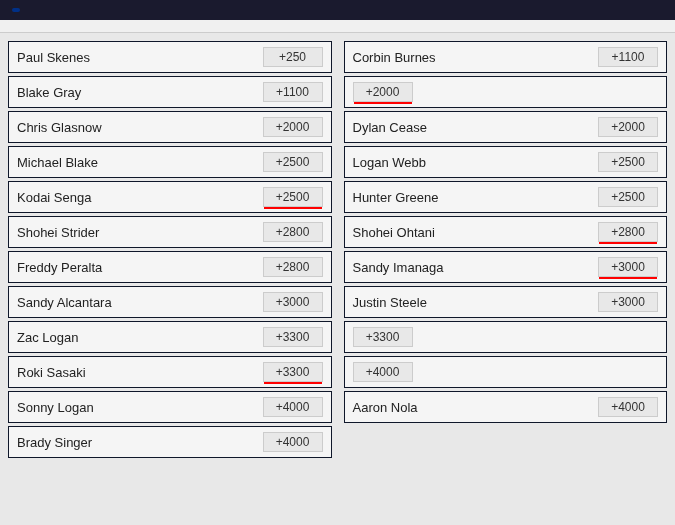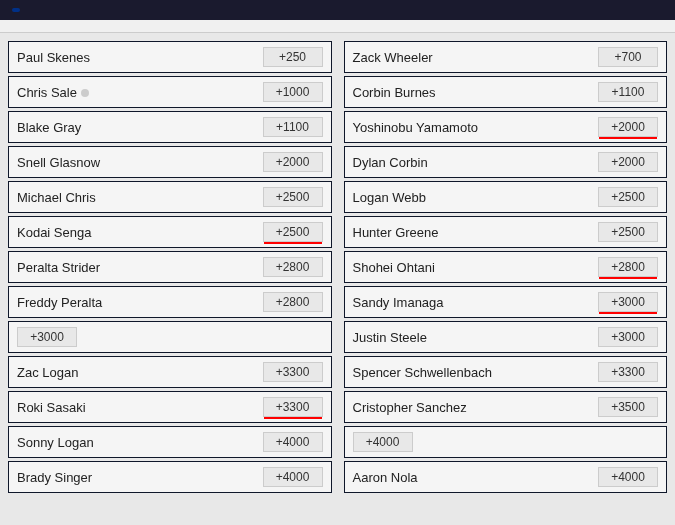--- a/index.html
+++ b/index.html
@@ -109,48 +109,45 @@
 
 <div class="subtitle"></div>
 
 <div class="content">
   <div class="column" id="left-col">
       <div class="row">
         <span class="player-name">Paul Skenes</span>
         <span class="odds">+250</span>
       </div>
       <div class="row">
-        <span class="player-name">Chris Sale<span class="dot"></span></span>
-        <span class="odds">+1000</span>
-      </div>
-      <div class="row">
         <span class="player-name">Blake Gray</span>
         <span class="odds">+1100</span>
       </div>
       <div class="row">
-        <span class="player-name">Snell Glasnow</span>
+        <span class="player-name">Chris Glasnow</span>
         <span class="odds">+2000</span>
       </div>
       <div class="row">
-        <span class="player-name">Michael Chris</span>
+        <span class="player-name">Michael Blake</span>
         <span class="odds">+2500</span>
       </div>
       <div class="row">
         <span class="player-name">Kodai Senga</span>
         <span class="odds underlined">+2500</span>
       </div>
       <div class="row">
-        <span class="player-name">Peralta Strider</span>
+        <span class="player-name">Shohei Strider</span>
         <span class="odds">+2800</span>
       </div>
       <div class="row">
         <span class="player-name">Freddy Peralta</span>
         <span class="odds">+2800</span>
       </div>
       <div class="row">
+        <span class="player-name">Sandy Alcantara</span>
         <span class="odds">+3000</span>
       </div>
       <div class="row">
         <span class="player-name">Zac Logan</span>
         <span class="odds">+3300</span>
       </div>
       <div class="row">
         <span class="player-name">Roki Sasaki</span>
         <span class="odds underlined">+3300</span>
       </div>
@@ -159,33 +156,28 @@
         <span class="odds">+4000</span>
       </div>
       <div class="row">
         <span class="player-name">Brady Singer</span>
         <span class="odds">+4000</span>
       </div>
     </div>
   <div class="divider"></div>
   <div class="column" id="right-col">
       <div class="row">
-        <span class="player-name">Zack Wheeler</span>
-        <span class="odds">+700</span>
-      </div>
-      <div class="row">
         <span class="player-name">Corbin Burnes</span>
         <span class="odds">+1100</span>
       </div>
       <div class="row">
-        <span class="player-name">Yoshinobu Yamamoto</span>
         <span class="odds underlined">+2000</span>
       </div>
       <div class="row">
-        <span class="player-name">Dylan Corbin</span>
+        <span class="player-name">Dylan Cease</span>
         <span class="odds">+2000</span>
       </div>
       <div class="row">
         <span class="player-name">Logan Webb</span>
         <span class="odds">+2500</span>
       </div>
       <div class="row">
         <span class="player-name">Hunter Greene</span>
         <span class="odds">+2500</span>
       </div>
@@ -195,26 +187,21 @@
       </div>
       <div class="row">
         <span class="player-name">Sandy Imanaga</span>
         <span class="odds underlined">+3000</span>
       </div>
       <div class="row">
         <span class="player-name">Justin Steele</span>
         <span class="odds">+3000</span>
       </div>
       <div class="row">
-        <span class="player-name">Spencer Schwellenbach</span>
         <span class="odds">+3300</span>
-      </div>
-      <div class="row">
-        <span class="player-name">Cristopher Sanchez</span>
-        <span class="odds">+3500</span>
       </div>
       <div class="row">
         <span class="odds">+4000</span>
       </div>
       <div class="row">
         <span class="player-name">Aaron Nola</span>
         <span class="odds">+4000</span>
       </div>
     </div>
 </div>

